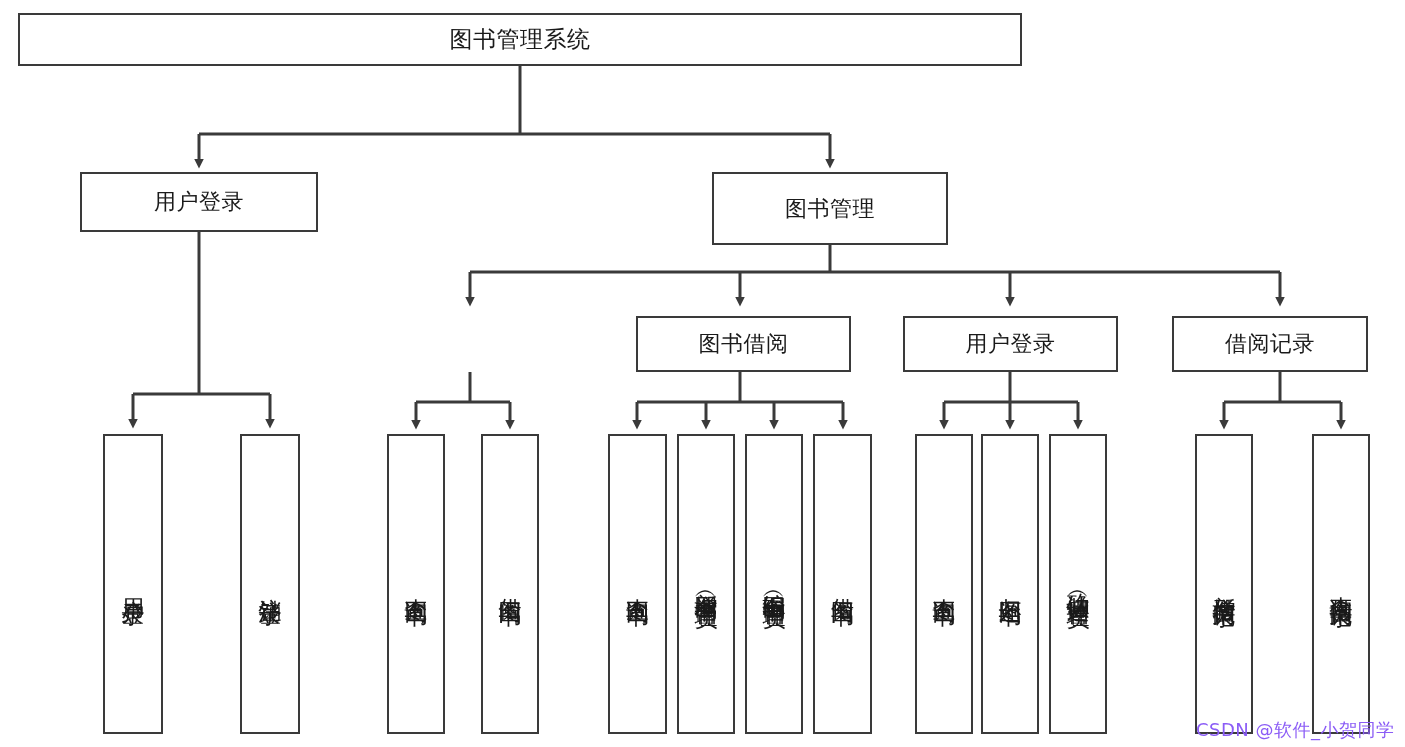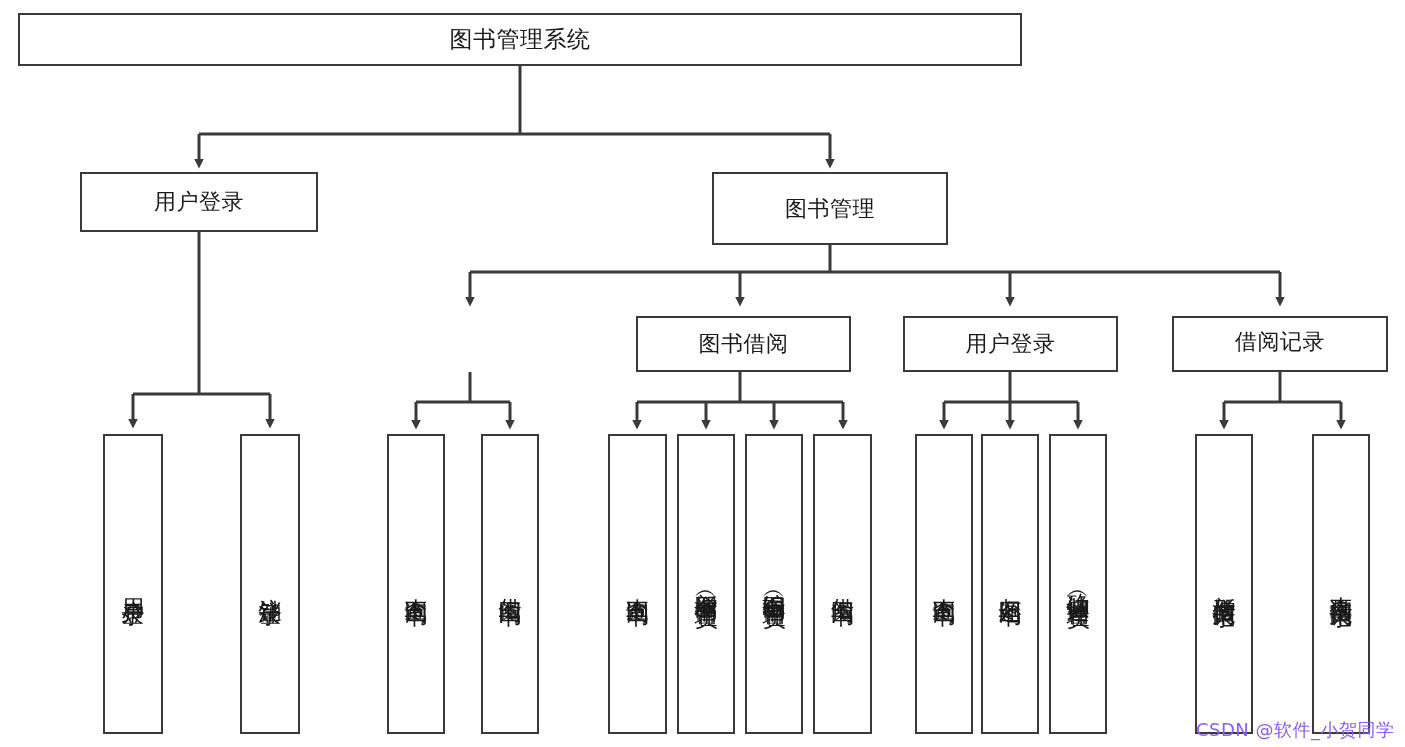--- a/index.html
+++ b/index.html
@@ -132,21 +132,21 @@
   <div class="node h" style="left:712px; top:172px; width:236px; height:73px;">
     <span class="lbl">图书管理</span>
   </div>
 
   <div class="node h" style="left:636px; top:316px; width:215px; height:56px;">
     <span class="lbl">图书借阅</span>
   </div>
   <div class="node h" style="left:903px; top:316px; width:215px; height:56px;">
     <span class="lbl">用户登录</span>
   </div>
-  <div class="node h" style="left:1172px; top:316px; width:216px; height:56px;font-family:Liberation Mono, monospace;">
+  <div class="node h" style="left:1172px; top:316px; width:196px; height:56px;">
     <span class="lbl">借阅记录</span>
   </div>
 
   <div class="node v" style="left:103px; top:434px; width:60px; height:300px;">
     <span class="lbl">用户登录</span>
   </div>
   <div class="node v" style="left:240px; top:434px; width:60px; height:300px;">
     <span class="lbl">注销登录</span>
   </div>
 

